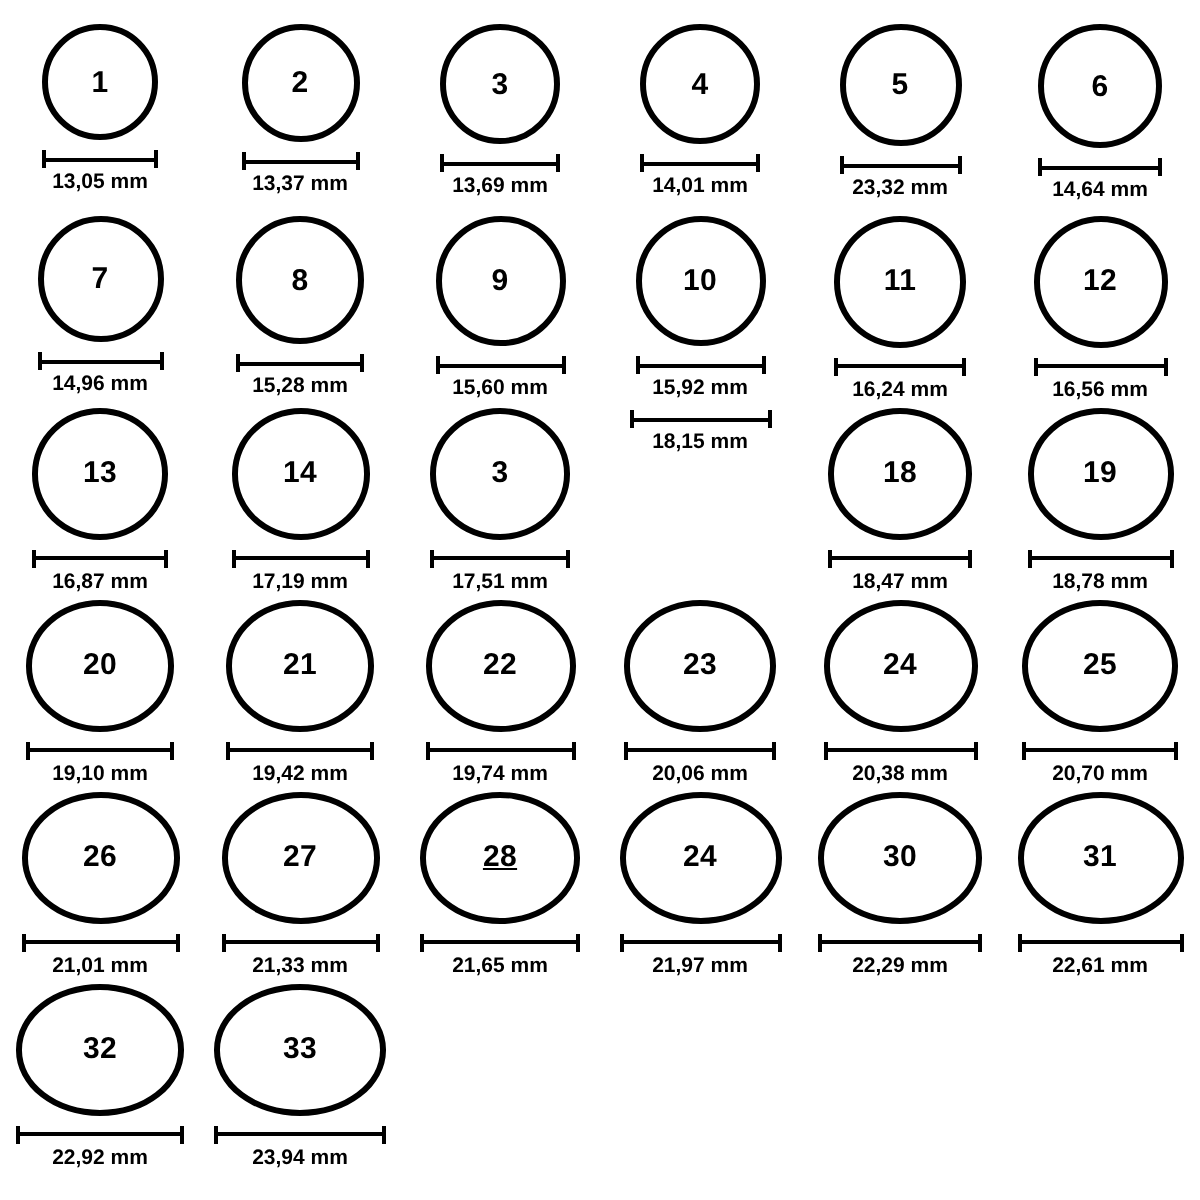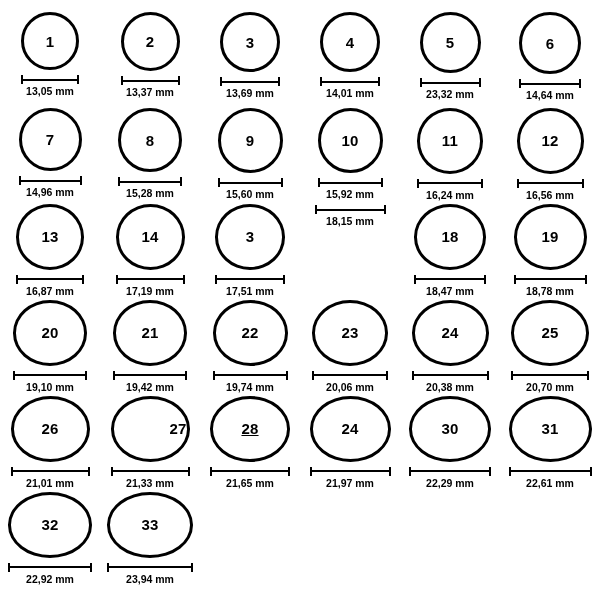--- a/index.html
+++ b/index.html
@@ -311,21 +311,21 @@
       <div class="cell">
         <div class="ring" style="width: 79px; height: 79px;">
           <span class="ring-size">26</span>
         </div>
         <div class="dim">
           <div class="dim-line" style="width: 79px;"></div>
           <div class="dim-label">21,01 mm</div>
         </div>
       </div>
       <div class="cell">
-        <div class="ring" style="width: 79px; height: 79px; justify-content: flex-end;">
+        <div class="ring" style="width: 79px; height: 79px;">
           <span class="ring-size">27</span>
         </div>
         <div class="dim">
           <div class="dim-line" style="width: 79px;"></div>
           <div class="dim-label">21,33 mm</div>
         </div>
       </div>
       <div class="cell">
         <div class="ring" style="width: 80px; height: 80px; text-decoration: underline;">
           <span class="ring-size">28</span>

